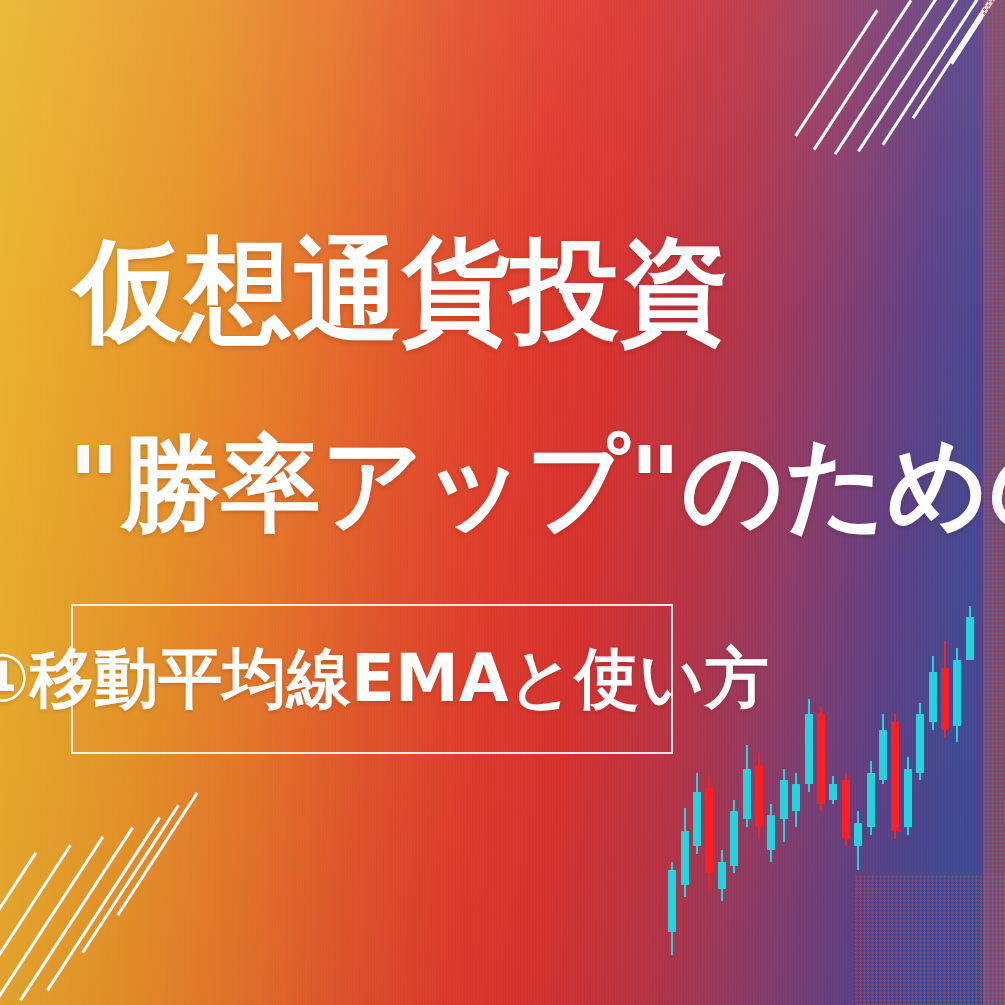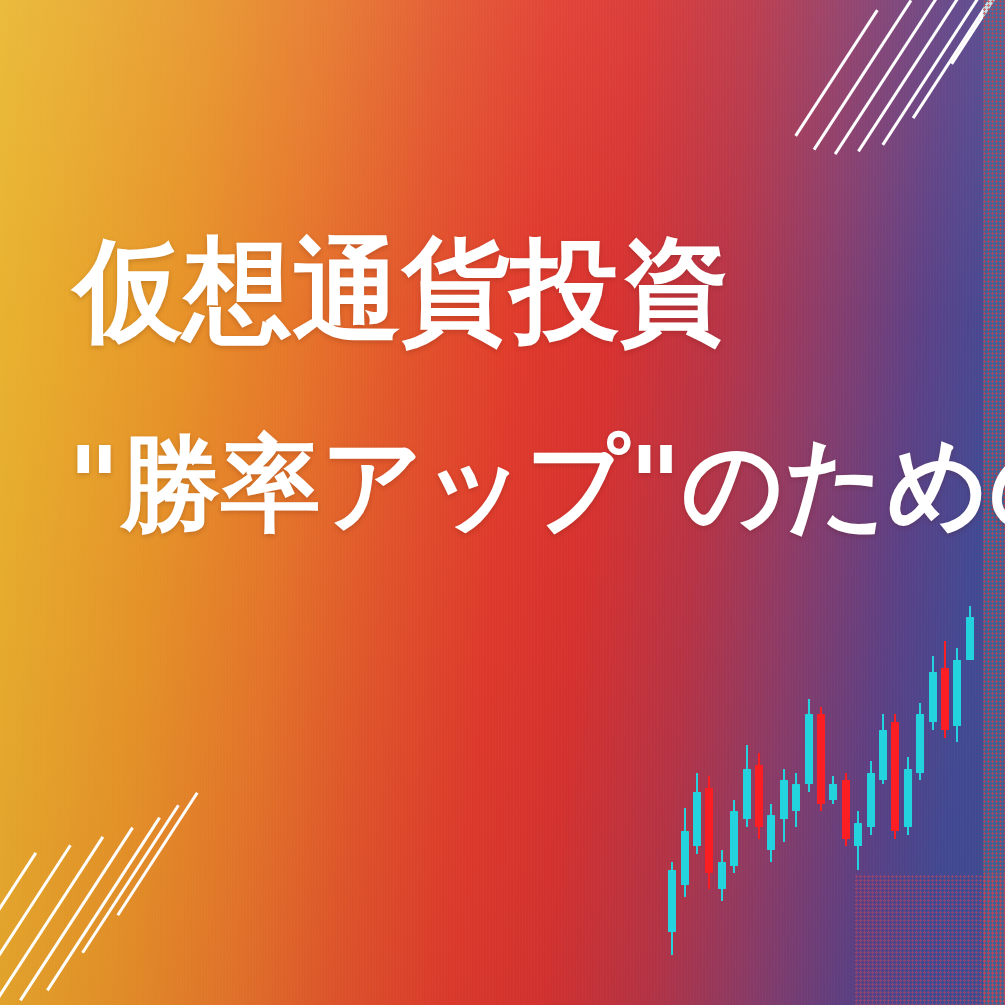--- a/index.html
+++ b/index.html
@@ -224,20 +224,23 @@
 
   <div class="dot-band-tint"></div>
   <div class="dot-band"></div>
   <div class="dot-band-bottom"></div>
 
   <div class="headline-wrap">
     <div class="headline line1">仮想通貨投資</div>
     <div class="headline line2">"勝率アップ"のための基本知識</div>
   </div>
 
+  <div class="subtitle-box">
+    <span class="subtitle-text">①移動平均線EMAと使い方</span>
+  </div>
 
   <div class="chart" id="candle-chart">
       <div class="candle" style="left: 8.2px; width: 8px; height: 400px; bottom: 0px;">
         <div class="wick" style="top: 269.84px; height: 93.12px; background: rgb(35, 211, 222);"></div>
         <div class="body" style="top: 277.6px; height: 62.08px; background: rgb(35, 211, 222);"></div>
       </div>
       <div class="candle" style="left: 20.6px; width: 8px; height: 400px; bottom: 0px;">
         <div class="wick" style="top: 215.52px; height: 89.24px; background: rgb(35, 211, 222);"></div>
         <div class="body" style="top: 238.8px; height: 54.32px; background: rgb(35, 211, 222);"></div>
       </div>

